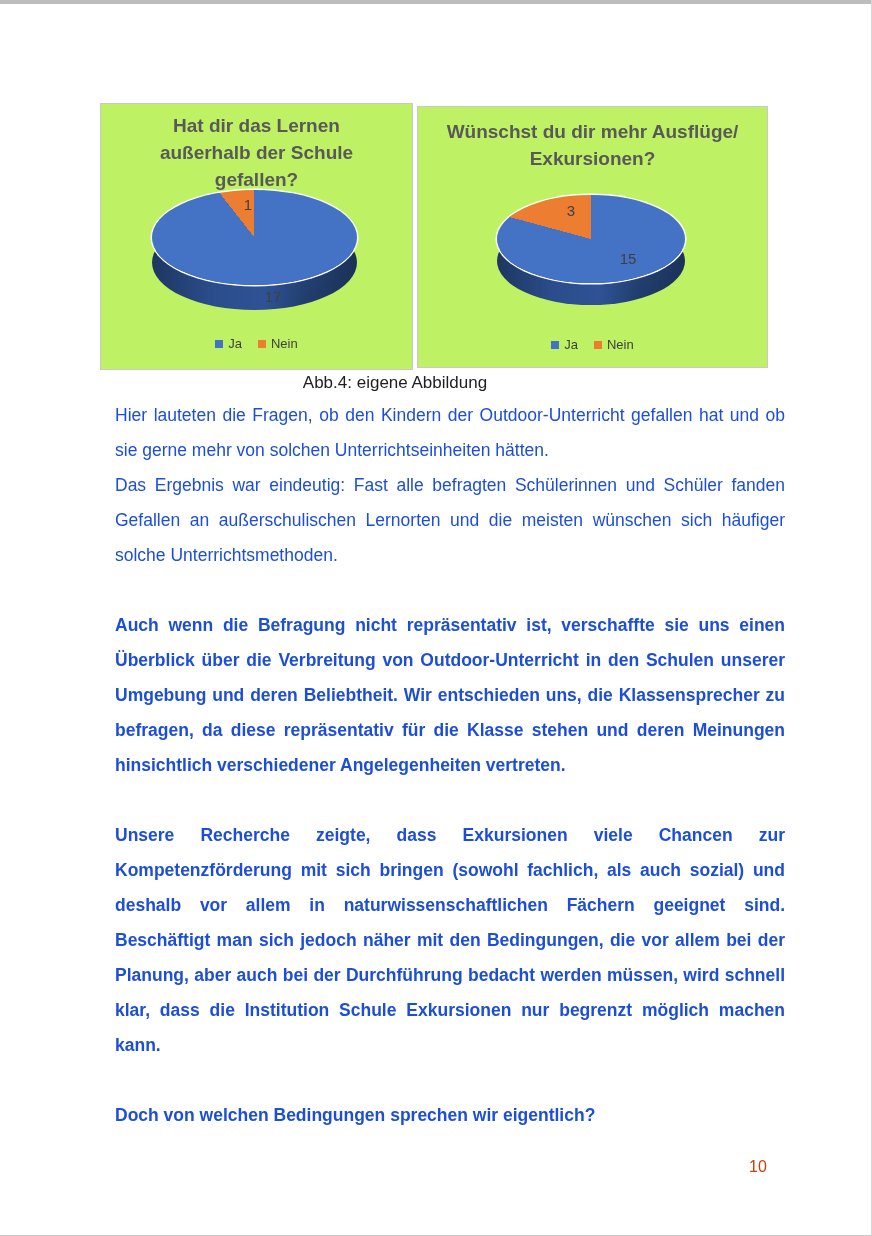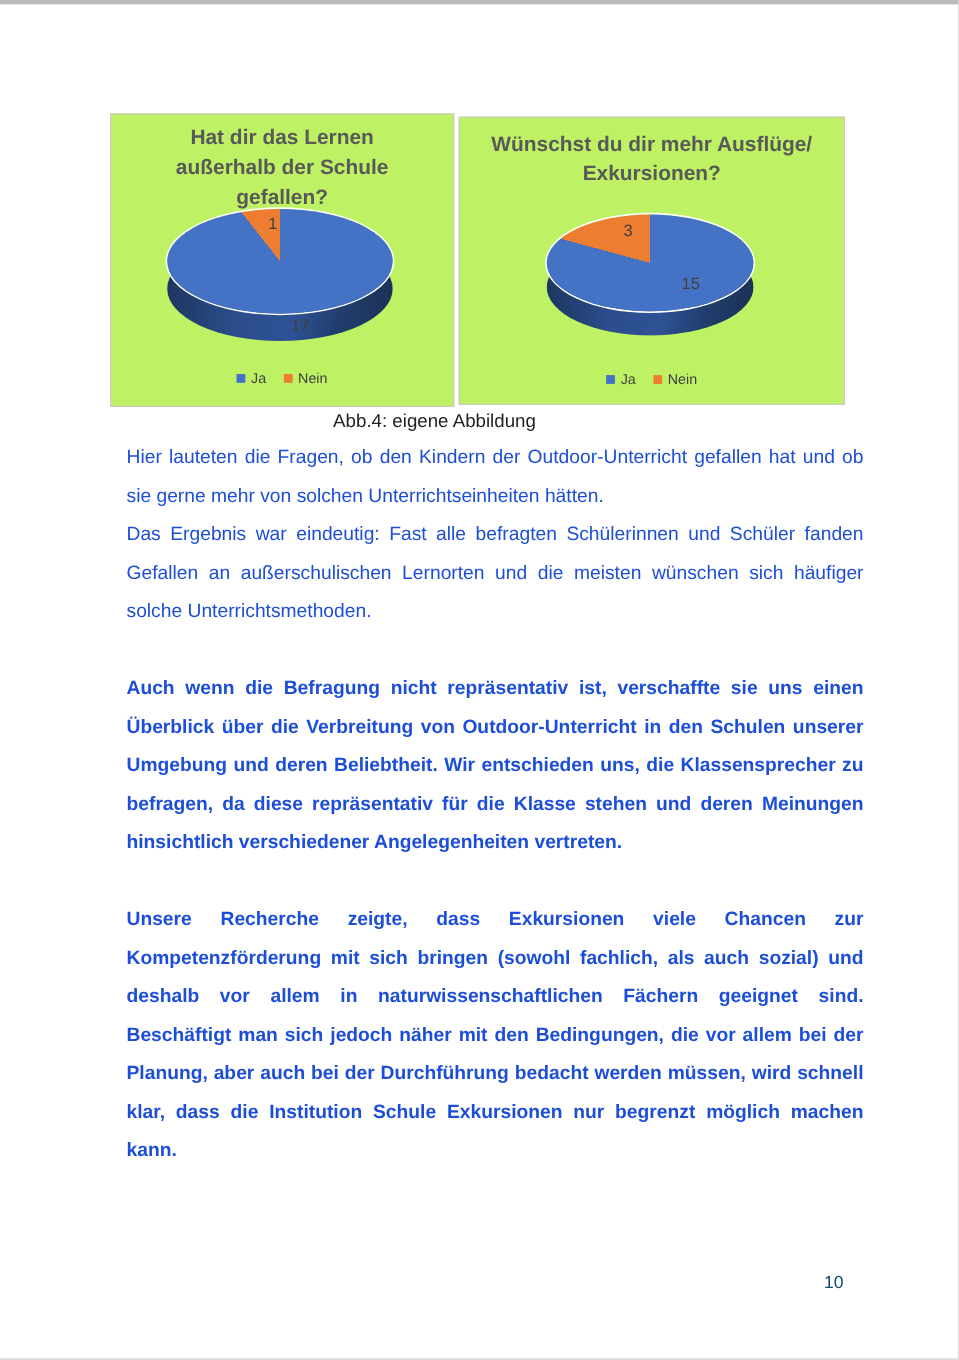--- a/index.html
+++ b/index.html
@@ -83,21 +83,21 @@
     position: absolute; left: 100px; top: 398px; width: 670px;
     font-size: 17.5px; line-height: 35px; color: #1d4ed8;
     text-align: justify;
     margin-left: 15px;
   }
   .body-text p { margin: 0; }
   .body-text p.gap { margin-top: 35px; font-weight: bold; }
 
   .page-number {
     position: absolute; left: 738px; top: 1158px; width: 40px;
-    text-align: center; font-size: 16px; color: #0c4a6e;
+    text-align: center; font-size: 16px; color: #c2410c;
   }
 </style>
 </head>
 <body>
 
 <div class="page">
   <div class="top-edge"></div>
 
   <section>
 
@@ -142,16 +142,17 @@
     </div>
 
     <div class="caption">Abb.4: eigene Abbildung</div>
   </section>
 
   <main class="body-text">
     <p>Hier lauteten die Fragen, ob den Kindern der Outdoor-Unterricht gefallen hat und ob sie gerne mehr von solchen Unterrichtseinheiten hätten.</p>
     <p>Das Ergebnis war eindeutig: Fast alle befragten Schülerinnen und Schüler fanden Gefallen an außerschulischen Lernorten und die meisten wünschen sich häufiger solche Unterrichtsmethoden.</p>
     <p class="gap">Auch wenn die Befragung nicht repräsentativ ist, verschaffte sie uns einen Überblick über die Verbreitung von Outdoor-Unterricht in den Schulen unserer Umgebung und deren Beliebtheit. Wir entschieden uns, die Klassensprecher zu befragen, da diese repräsentativ für die Klasse stehen und deren Meinungen hinsichtlich verschiedener Angelegenheiten vertreten.</p>
     <p class="gap">Unsere Recherche zeigte, dass Exkursionen viele Chancen zur Kompetenzförderung mit sich bringen (sowohl fachlich, als auch sozial) und deshalb vor allem in naturwissenschaftlichen Fächern geeignet sind. Beschäftigt man sich jedoch näher mit den Bedingungen, die vor allem bei der Planung, aber auch bei der Durchführung bedacht werden müssen, wird schnell klar, dass die Institution Schule Exkursionen nur begrenzt möglich machen kann.</p>
+    <p class="gap">Doch von welchen Bedingungen sprechen wir eigentlich?</p>
   </main>
 
   <div class="page-number">10</div>
 </div>
 
 </body></html>

